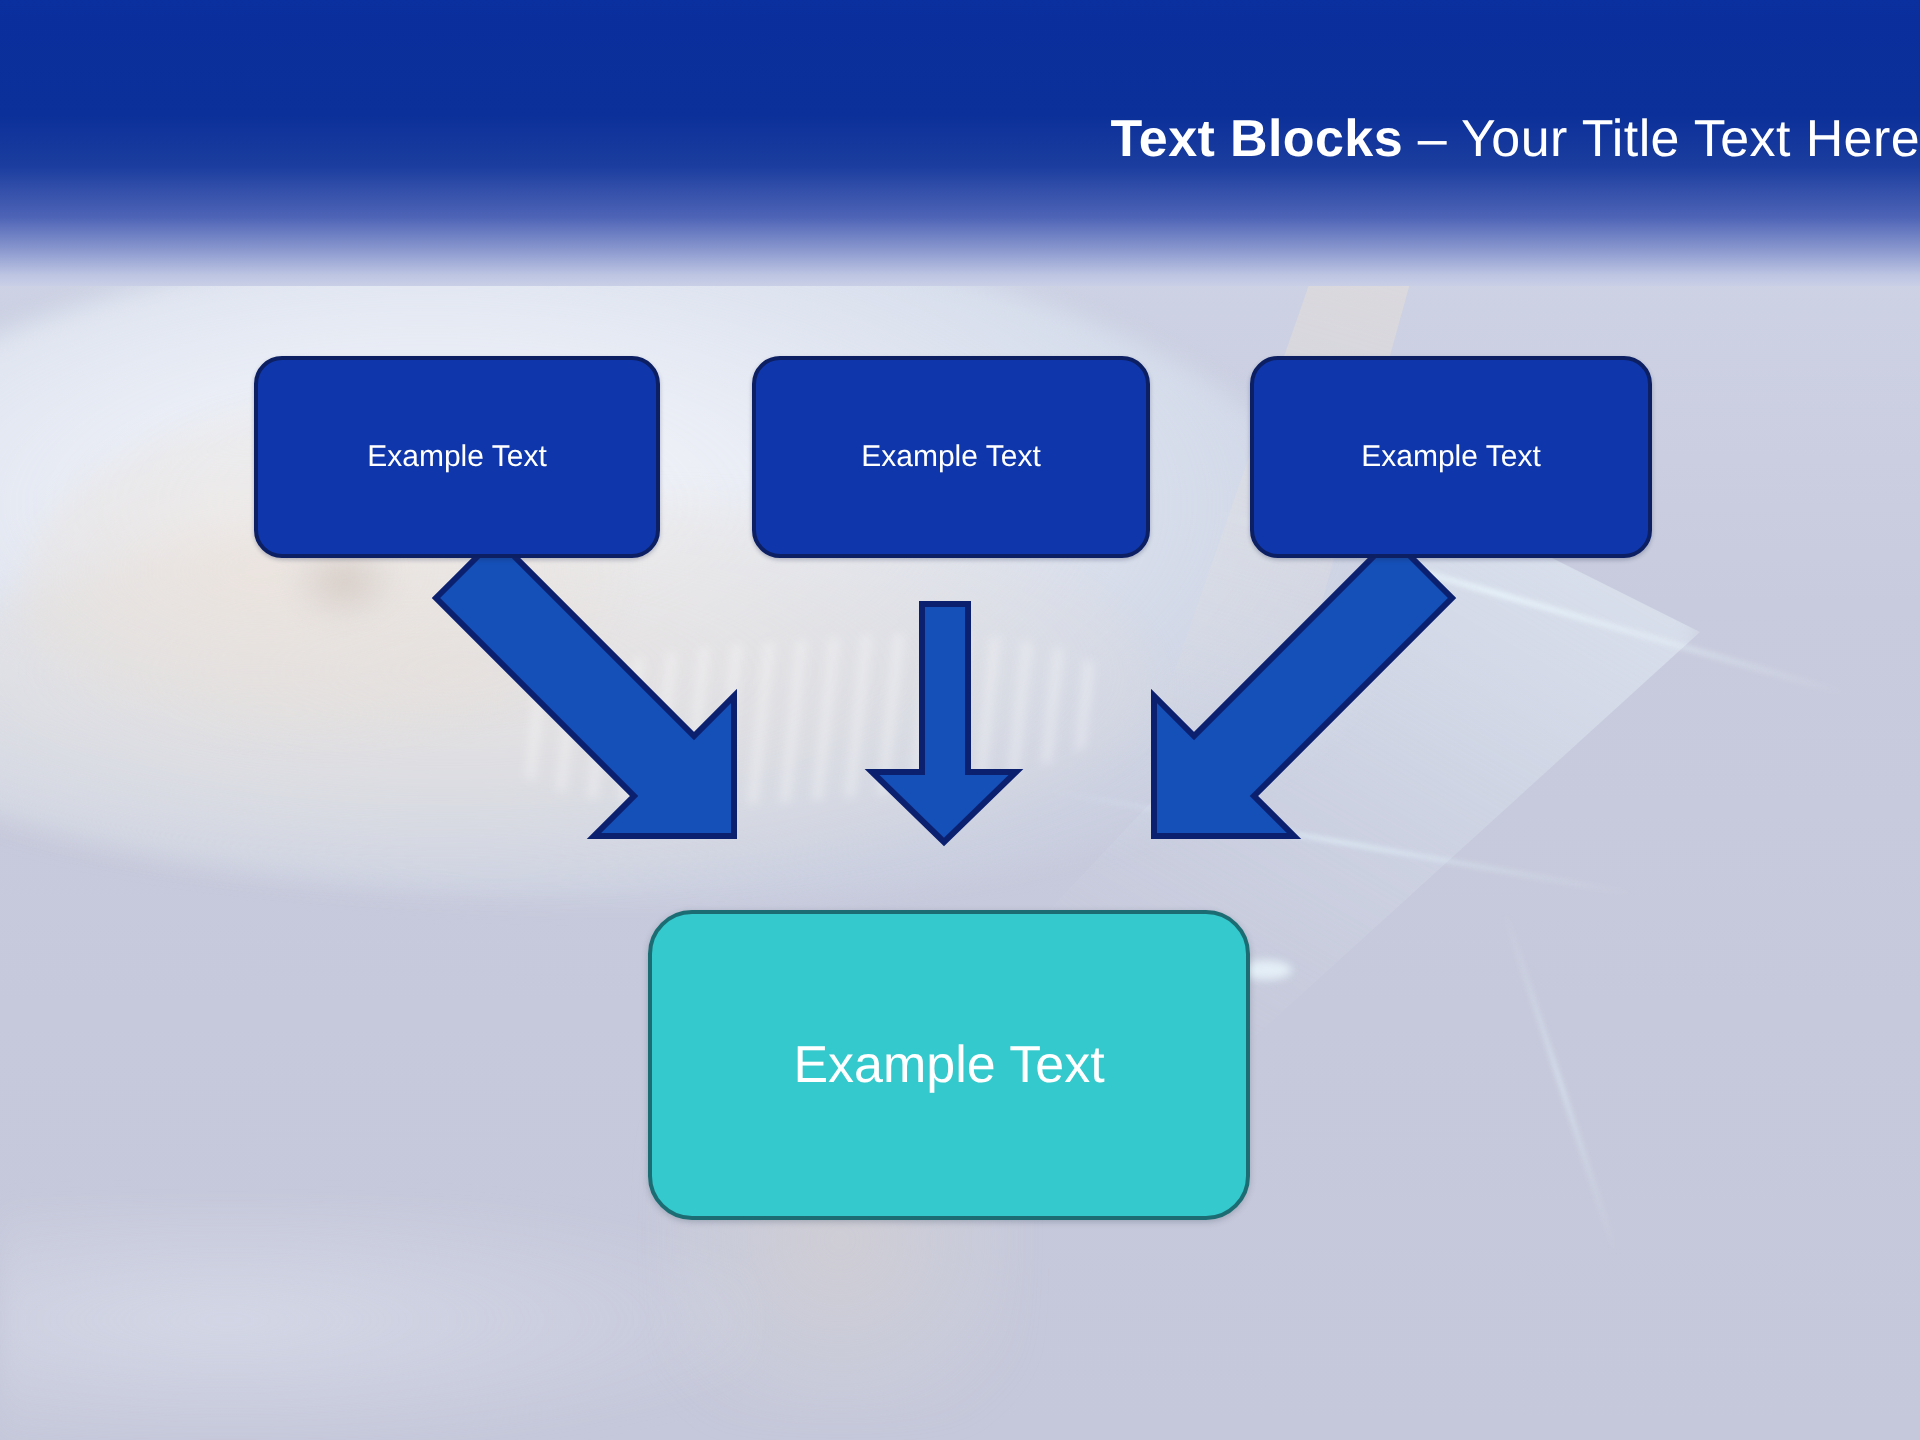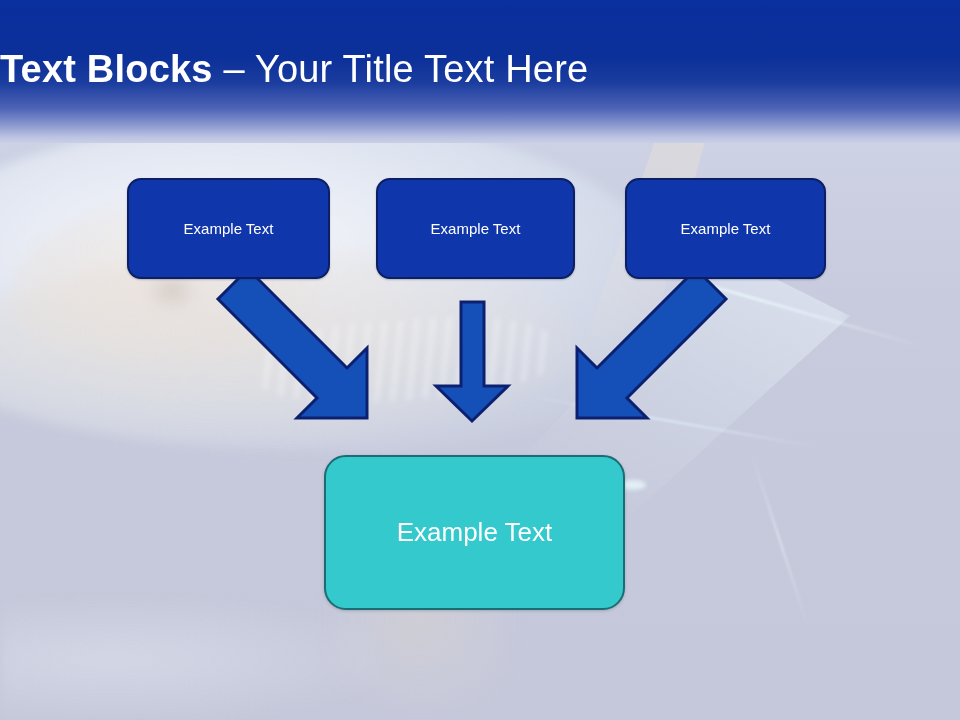--- a/index.html
+++ b/index.html
@@ -202,23 +202,23 @@
         #4e64b6 76%,
         #8e9bd0 88%,
         #bcc4e2 96%,
         #c9cfe6 100%);
   }
   .header-title {
     position: absolute;
     left: 0;
     top: 52px;
     width: 960px;
-    text-align: left;
+    text-align: right;
     color: #ffffff;
-    font-size: 38px;
+    font-size: 26px;
     line-height: 34px;
     letter-spacing: 0.2px;
     white-space: nowrap;
   }
   .header-title .bold {
     font-weight: bold;
   }
 
   
   .blue-box {

